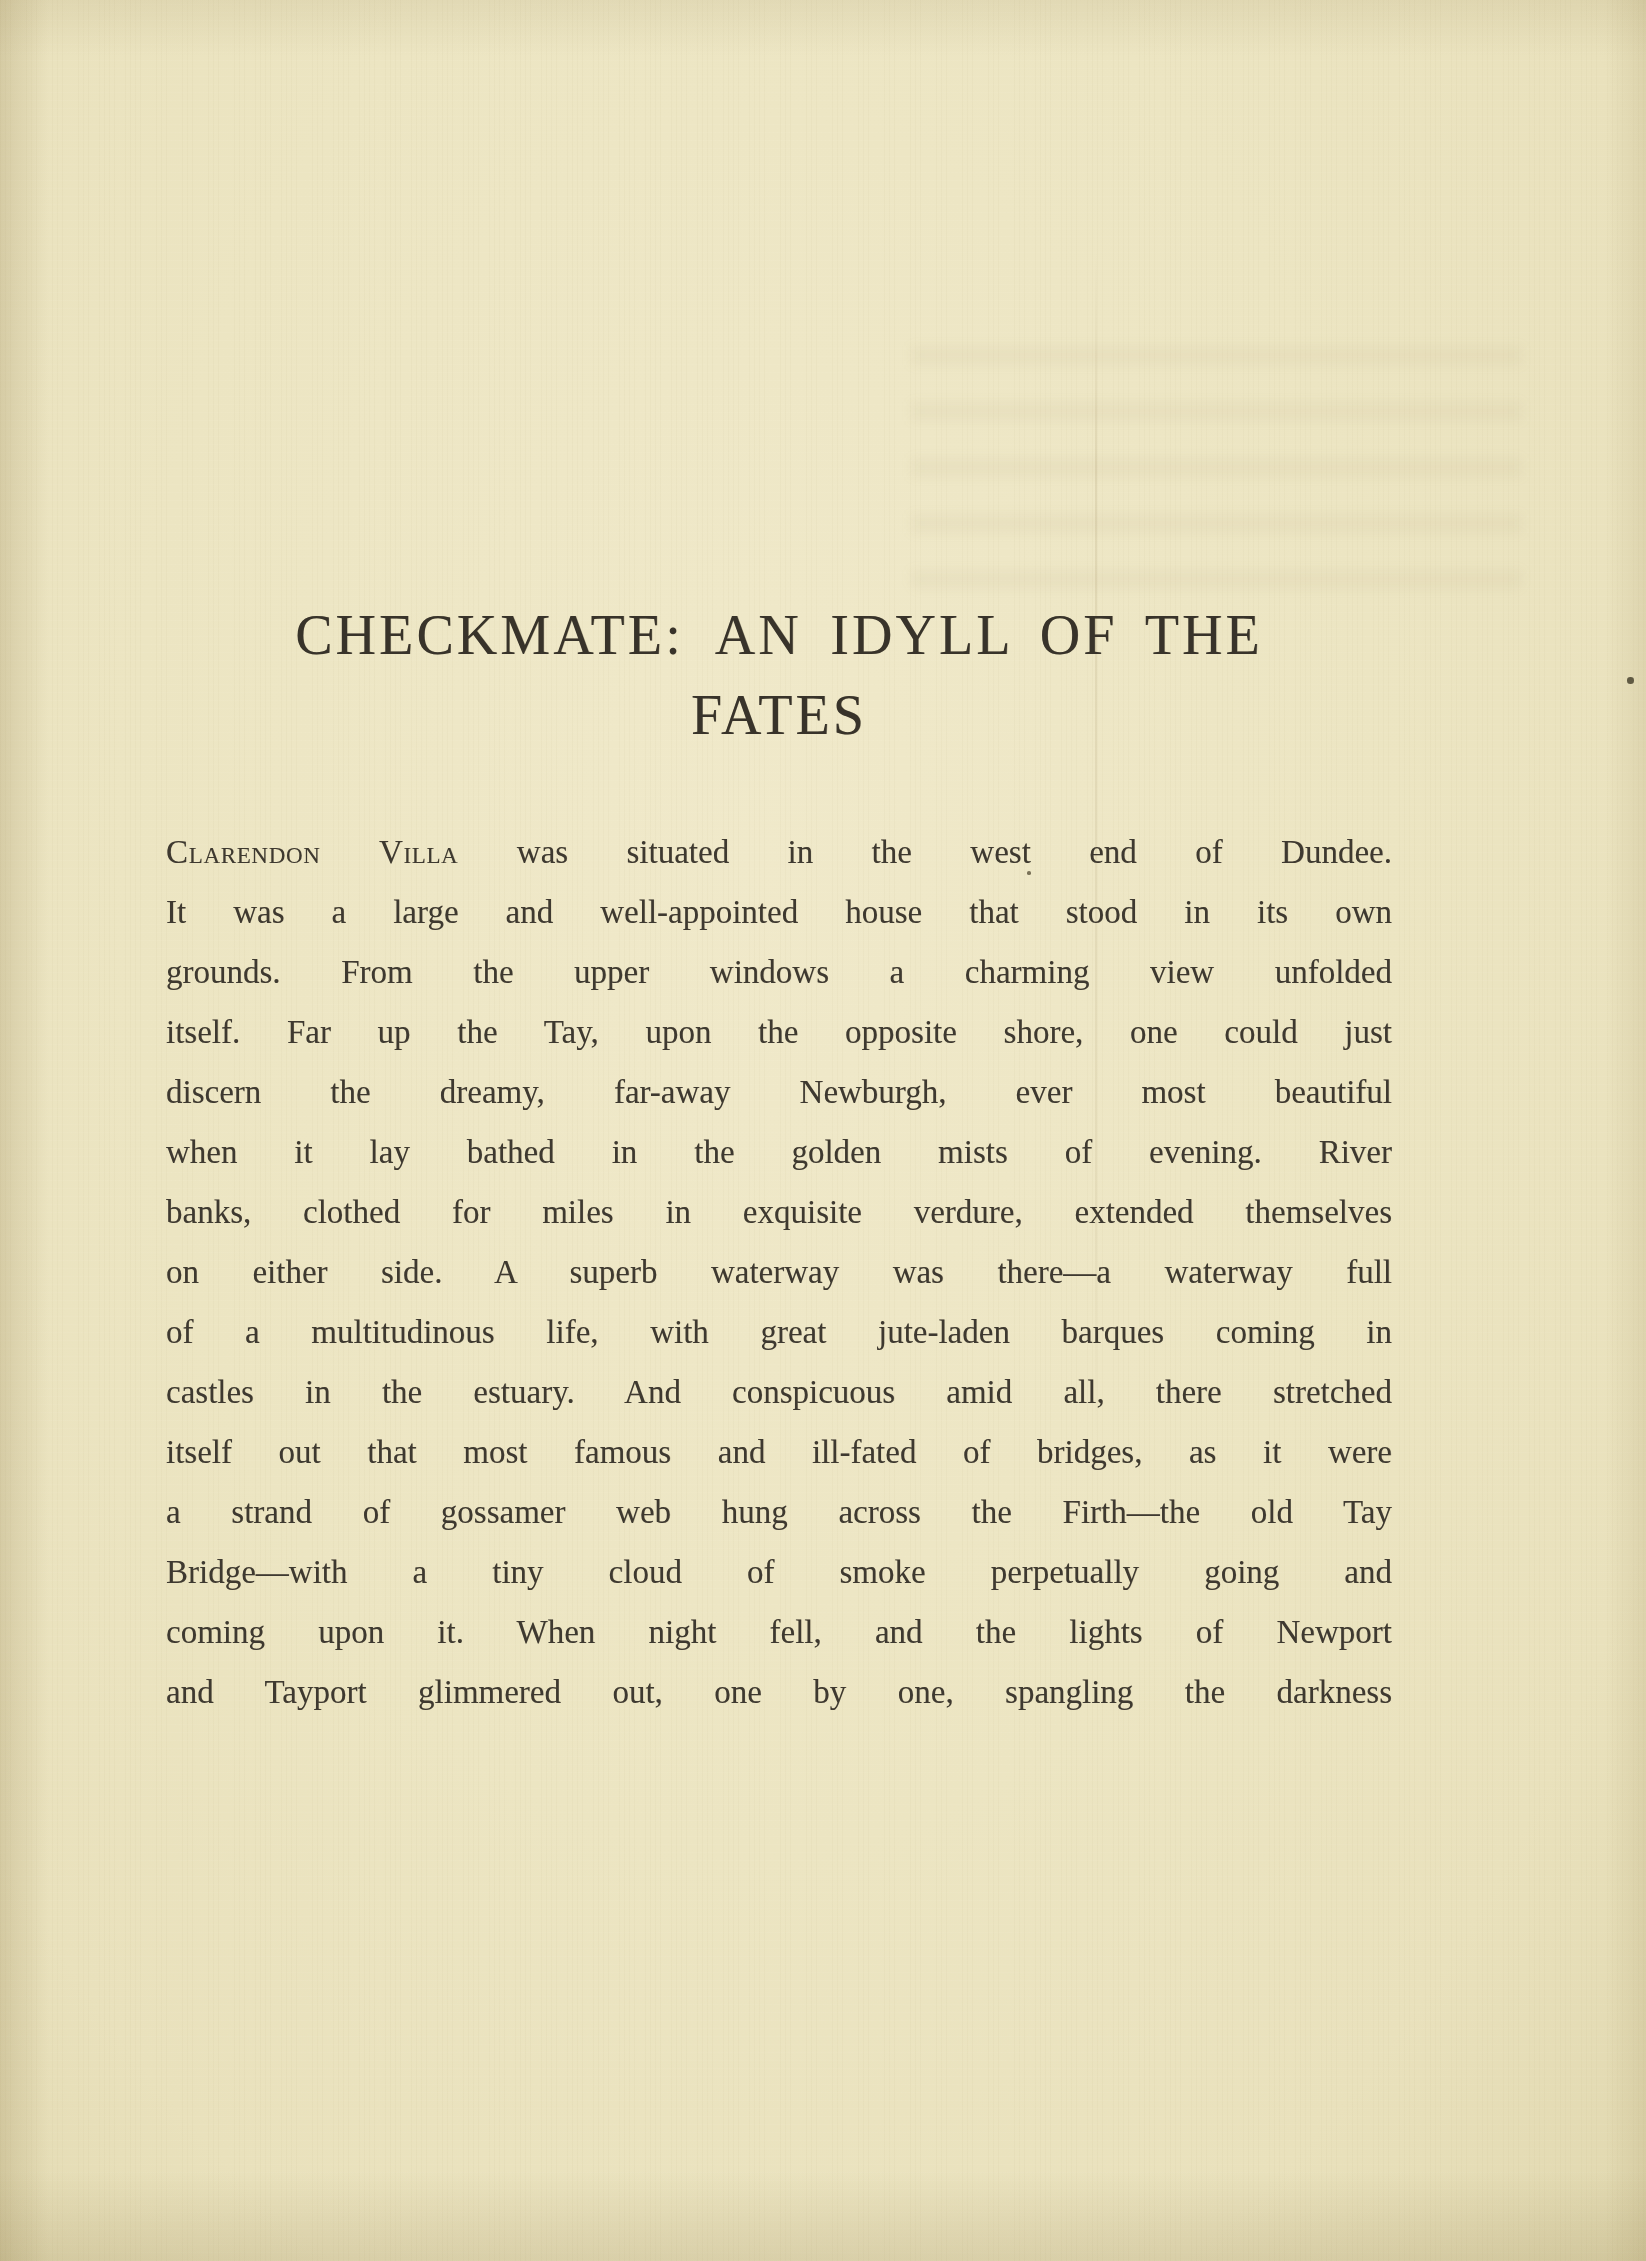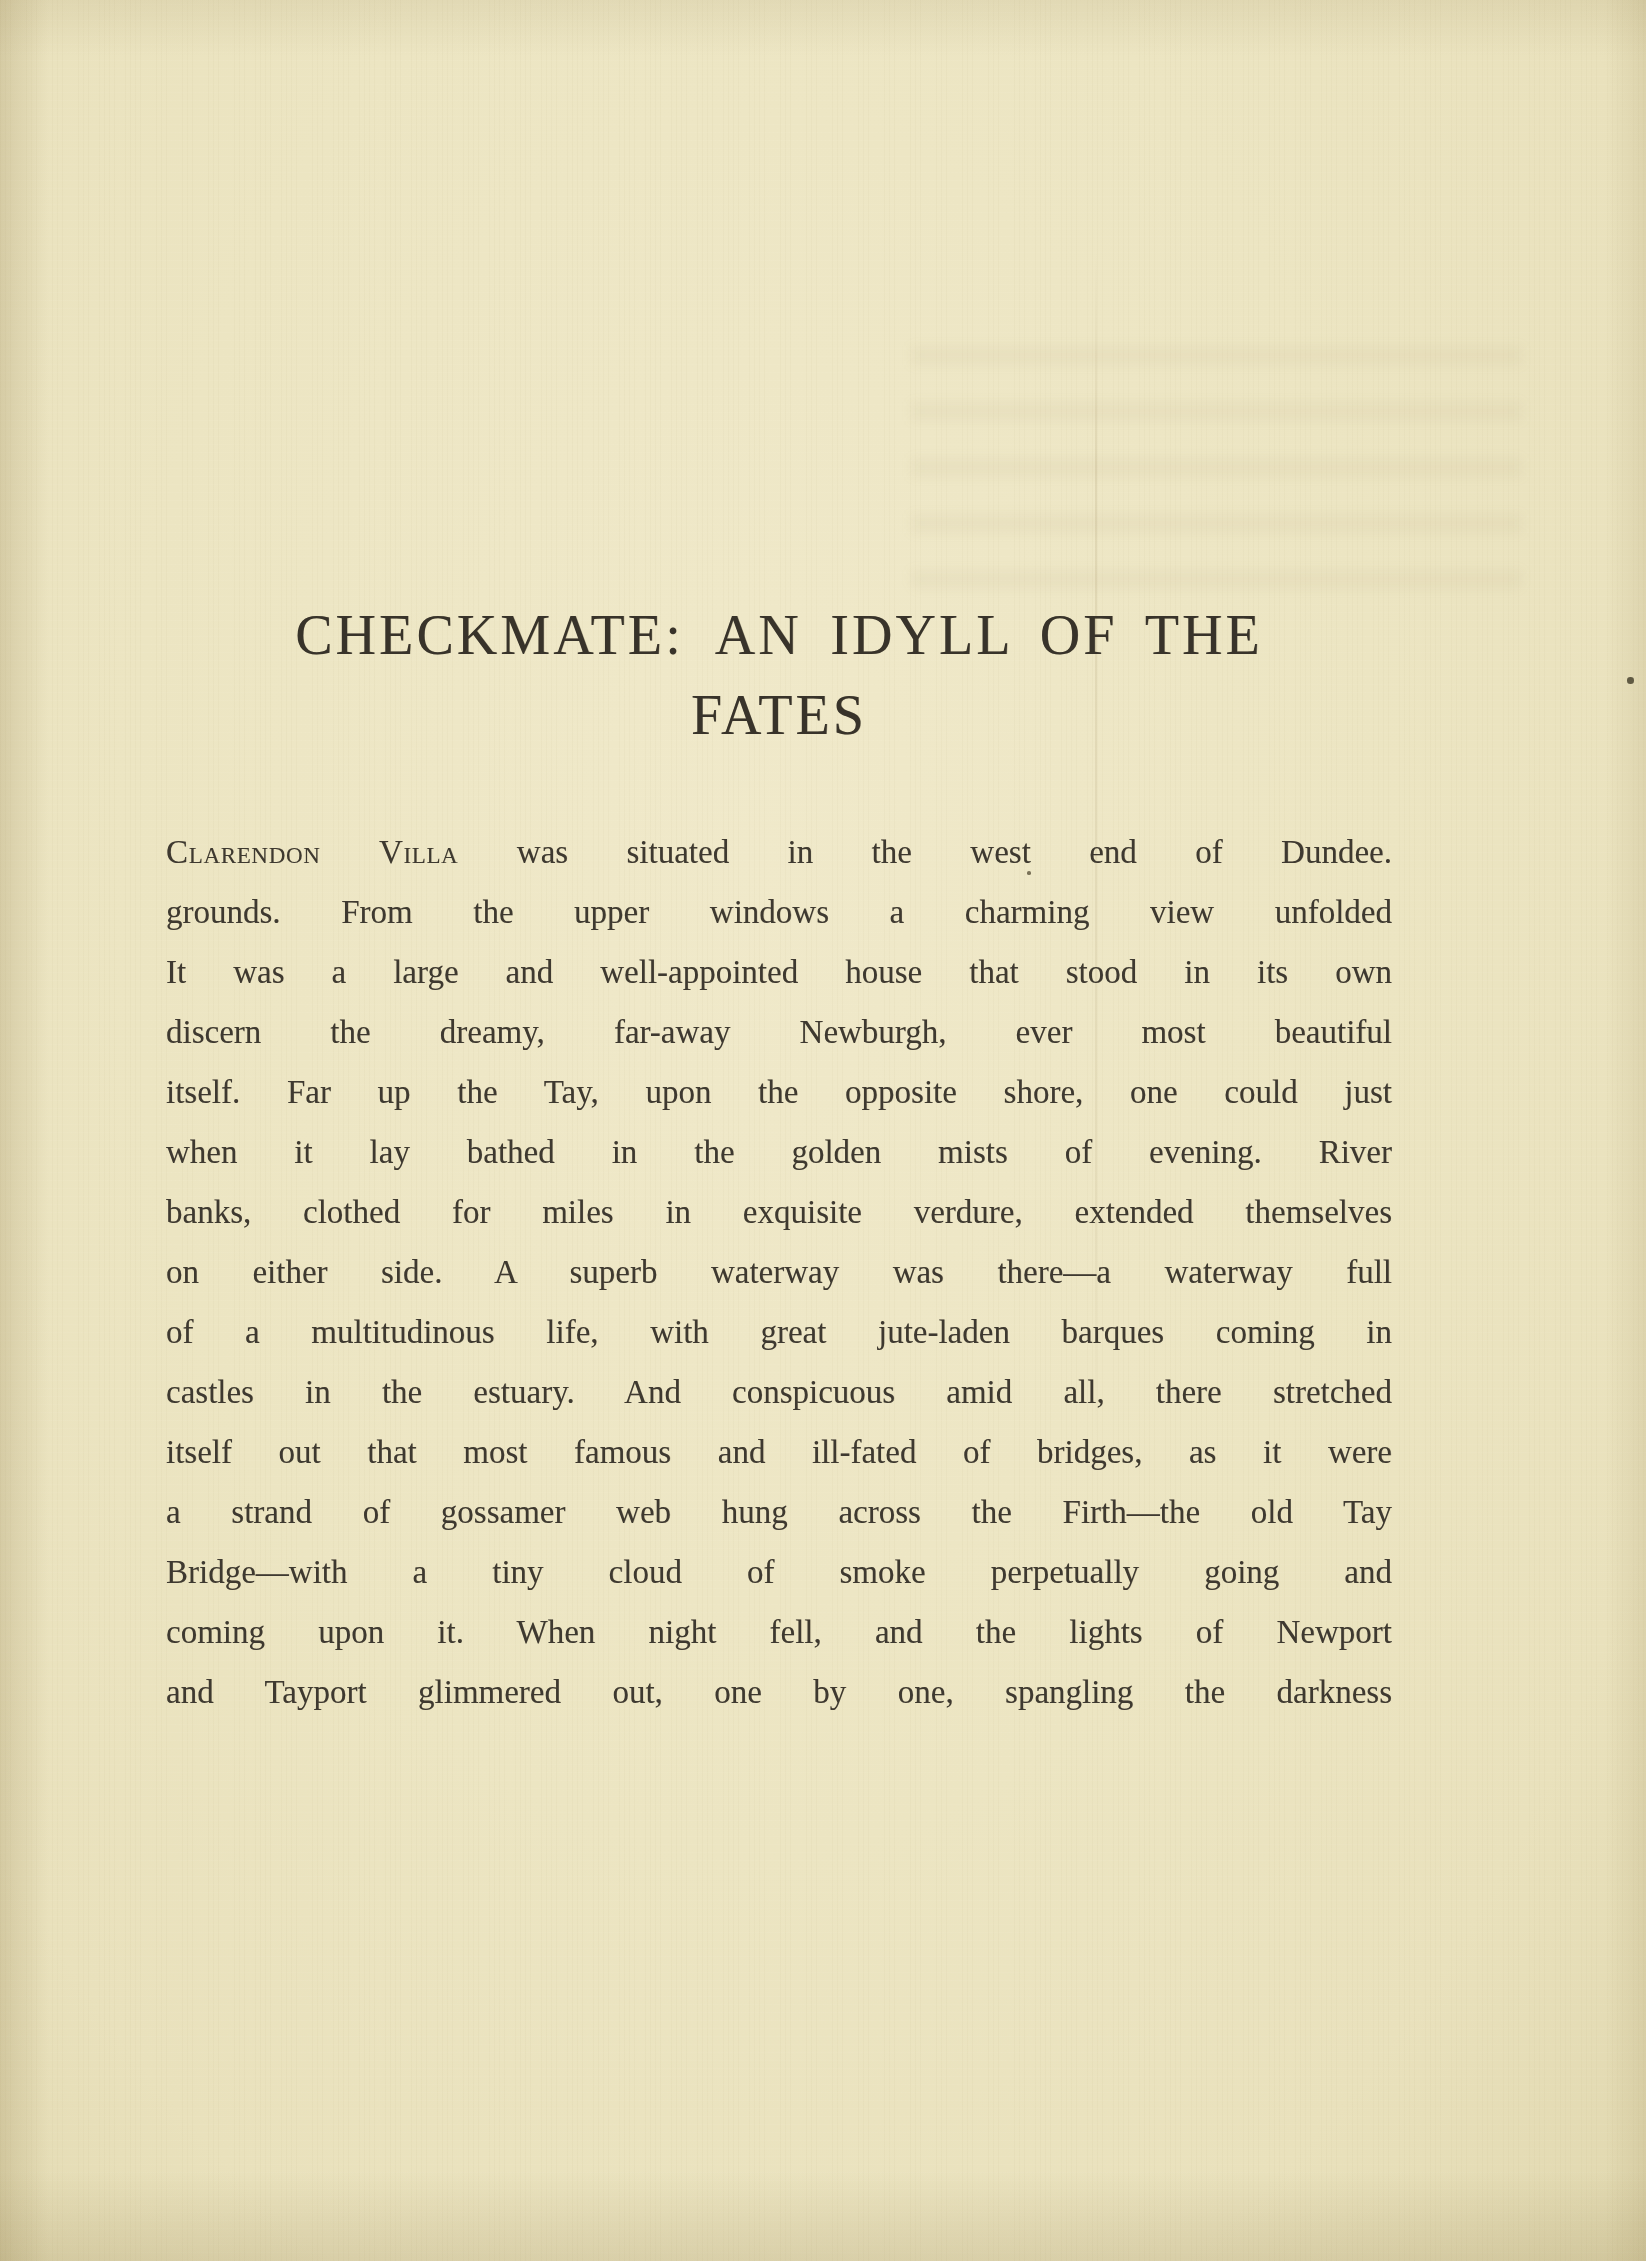--- a/index.html
+++ b/index.html
@@ -85,24 +85,24 @@
   <div class="chapter-title">
     <div>CHECKMATE: AN IDYLL OF THE</div>
     <div>FATES</div>
   </div>
 
   <div class="body-text">
     <div class="body-line">
       <span class="lead-caps">Clarendon Villa</span><span> was situated in the west end of Dundee.</span>
     </div>
     <div>
+        <div class="body-line">It was a large and well-appointed house that stood in its own</div>
         <div class="body-line">grounds. From the upper windows a charming view unfolded</div>
-        <div class="body-line">It was a large and well-appointed house that stood in its own</div>
+        <div class="body-line">itself. Far up the Tay, upon the opposite shore, one could just</div>
         <div class="body-line">discern the dreamy, far-away Newburgh, ever most beautiful</div>
-        <div class="body-line">itself. Far up the Tay, upon the opposite shore, one could just</div>
         <div class="body-line">when it lay bathed in the golden mists of evening. River</div>
         <div class="body-line">banks, clothed for miles in exquisite verdure, extended themselves</div>
         <div class="body-line">on either side. A superb waterway was there—a waterway full</div>
         <div class="body-line">of a multitudinous life, with great jute-laden barques coming in</div>
         <div class="body-line">castles in the estuary. And conspicuous amid all, there stretched</div>
         <div class="body-line">itself out that most famous and ill-fated of bridges, as it were</div>
         <div class="body-line">a strand of gossamer web hung across the Firth—the old Tay</div>
         <div class="body-line">Bridge—with a tiny cloud of smoke perpetually going and</div>
         <div class="body-line">coming upon it. When night fell, and the lights of Newport</div>
         <div class="body-line">and Tayport glimmered out, one by one, spangling the darkness</div>

